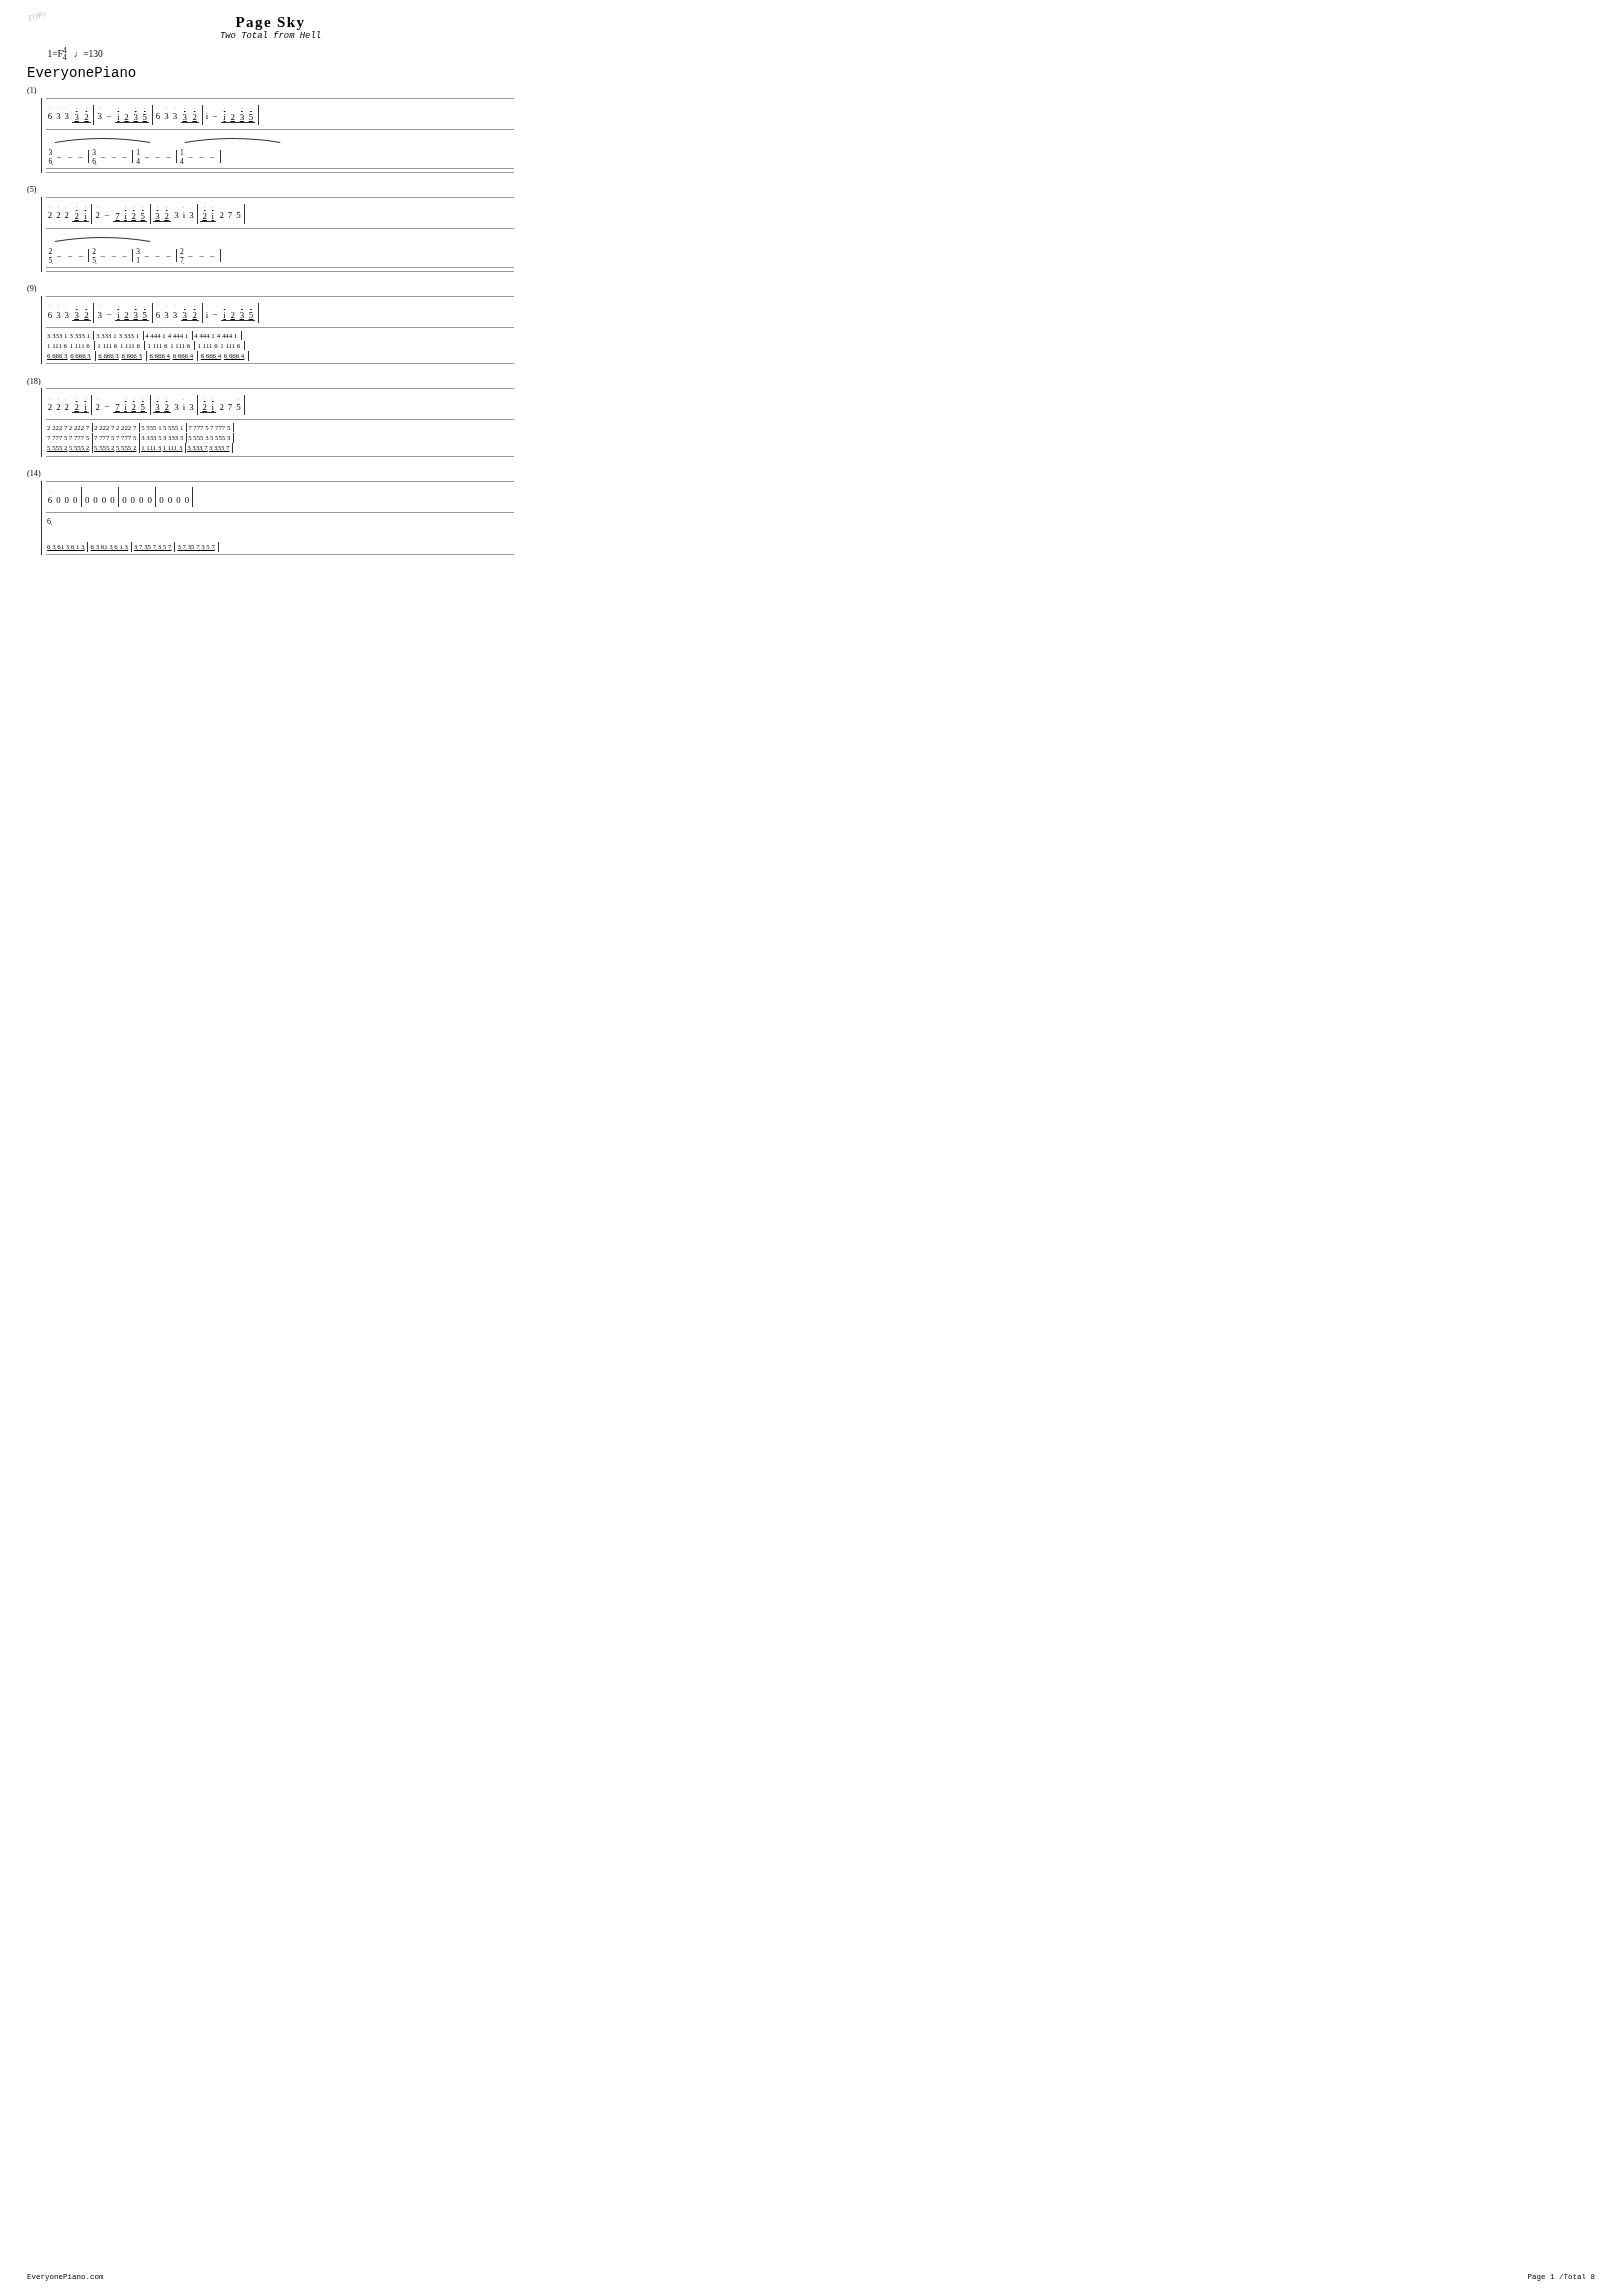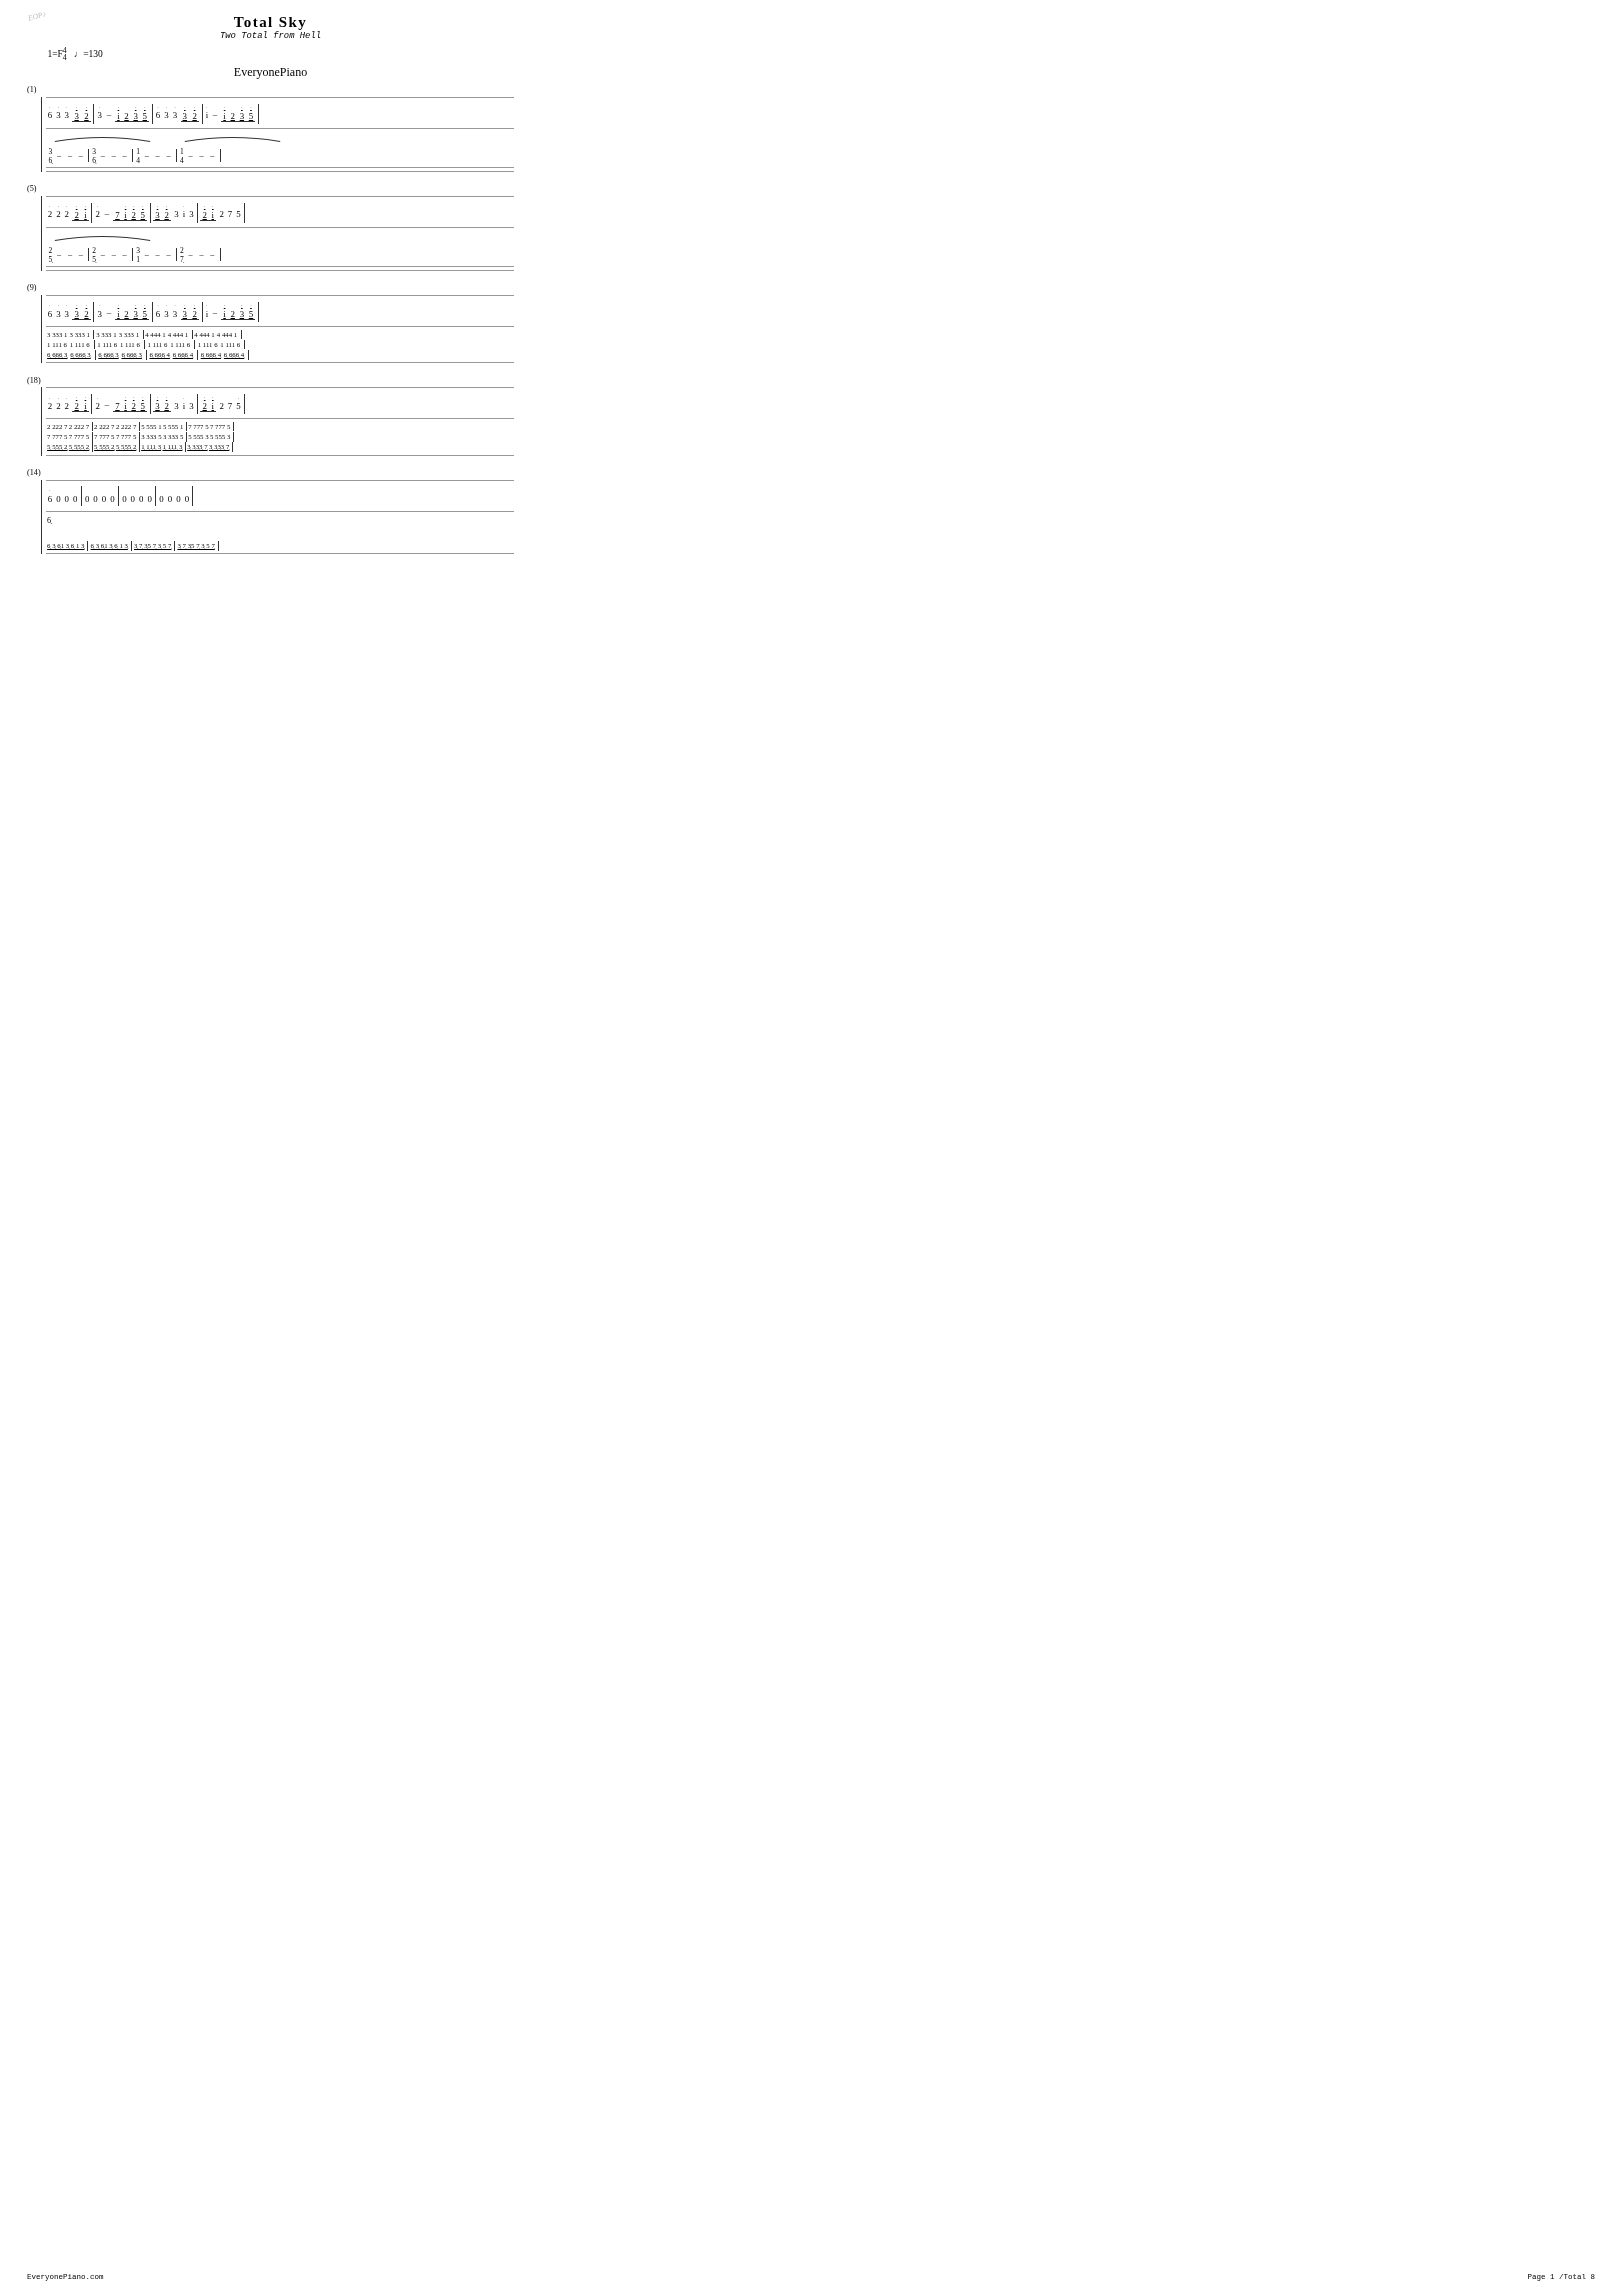--- a/index.html
+++ b/index.html
@@ -40,24 +40,24 @@
       font-size: 8.9px;
       font-style: italic;
       font-family: 'Courier New', monospace;
     }
     .key-info {
       font-size: 9.5px;
       margin: 5.5px 0 2.7px 20.4px;
       font-family: 'Times New Roman', serif;
     }
     .credit-right {
-      text-align: center;
-      font-size: 12px;
+      text-align: left;
+      font-size: 14px;
       margin-bottom: 5.5px;
-      font-family: Liberation Serif, serif;
+      font-family: Liberation Mono, monospace;
     }
     
     .section {
       margin-bottom: 12.3px;
       position: relative;
     }
     .section-label {
       font-size: 8.2px;
       margin-bottom: 2.7px;
       font-family: 'Times New Roman', serif;
@@ -131,21 +131,21 @@
     }
   </style>
 </head>
 <body>
 
 <div class="page">
 
   <div class="watermark">EOP♪</div>
 
   <div class="title-section">
-    <div class="title-main">Total  Sky</div>
+    <div class="title-main">Page  Sky</div>
     <div class="title-sub">Two Total from Hell</div>
   </div>
 
   <div class="key-info">
     1=F<sup>4</sup><sub style="margin-left:-4.1px">4</sub>&nbsp;&nbsp; ♩=130
   </div>
 
   <div class="credit-right">EveryonePiano</div>
 
   <div class="section">

